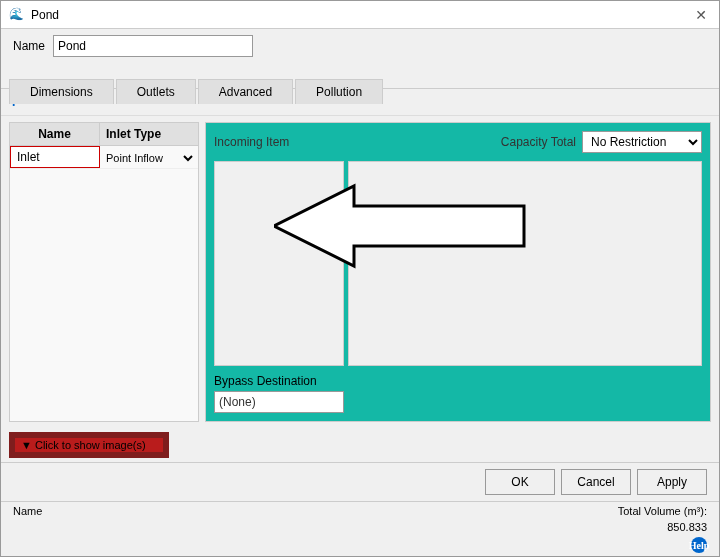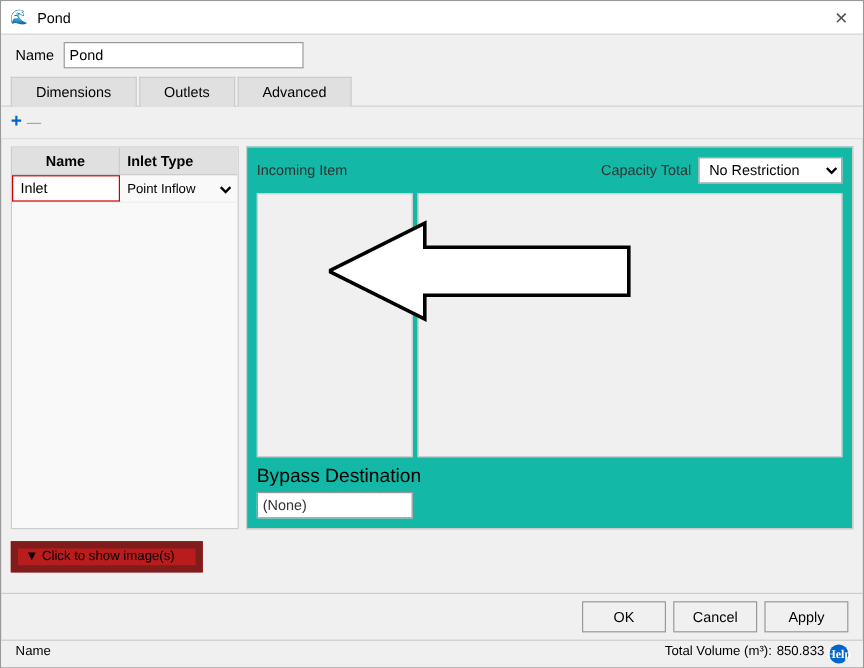--- a/index.html
+++ b/index.html
@@ -80,21 +80,21 @@
     }
     .tab {
       padding: 5px 20px;
       border: 1px solid #ccc;
       border-bottom: none;
       background: #e0e0e0;
       cursor: pointer;
       font-size: 12px;
       margin-right: 2px;
       position: relative;
-      top: 1px;
+      top: 16px;
     }
     .tab.active {
       background: #f5a800;
       color: #000;
       border-color: #ccc;
       font-weight: bold;
     }
     .toolbar {
       display: flex;
       align-items: center;
@@ -210,21 +210,21 @@
     }
     .inner-right {
       flex: 1;
       border: 1px solid #ccc;
       background: #f0f0f0;
     }
     .bypass-row {
       margin-top: 8px;
     }
     .bypass-label {
-      font-size: 16px;
+      font-size: 12px;
       margin-bottom: 3px;
     }
     .bypass-input {
       width: 130px;
       height: 22px;
       border: 1px solid #999;
       background: white;
       padding: 2px 4px;
       font-size: 12px;
       color: #333;
@@ -246,43 +246,43 @@
       align-items: center;
       padding: 0 6px;
       gap: 4px;
     }
     .dialog-buttons {
       display: flex;
       justify-content: flex-end;
       gap: 6px;
       padding: 6px 12px;
       border-top: 1px solid #ccc;
-      margin-top: 13px;
     }
     .dialog-btn {
       width: 70px;
       height: 26px;
       border: 1px solid #999;
       background: #f0f0f0;
       cursor: pointer;
       font-size: 12px;
     }
     .dialog-btn.ok { background: #f0f0f0; }
     .status-bar {
       display: flex;
       justify-content: space-between;
       padding: 3px 12px;
       background: #f0f0f0;
       border-top: 1px solid #ccc;
       font-size: 11px;
     }
     .status-right {
       display: flex;
-      align-items: flex-start;
+      align-items: flex-end;
       gap: 4px;
+      flex-direction: column;
     }
     .help-icon {
       width: 16px;
       height: 16px;
       background: #0066cc;
       color: white;
       border-radius: 50%;
       display: flex;
       align-items: center;
       justify-content: center;
@@ -317,20 +317,21 @@
 
   <div class="name-row">
     <span class="name-label">Name</span>
     <input class="name-input" type="text" value="Pond" style="">
   </div>
 
   <div class="tabs-row">
     <div class="tab">Dimensions</div>
     <div class="tab">Outlets</div>
     <div class="tab">Advanced</div>
+    <div class="tab">Pollution</div>
   </div>
 
   <div class="toolbar">
     <span class="toolbar-add">+</span>
     <span class="toolbar-line">—</span>
   </div>
 
   <div class="main-content">
 
     <div class="left-panel">

